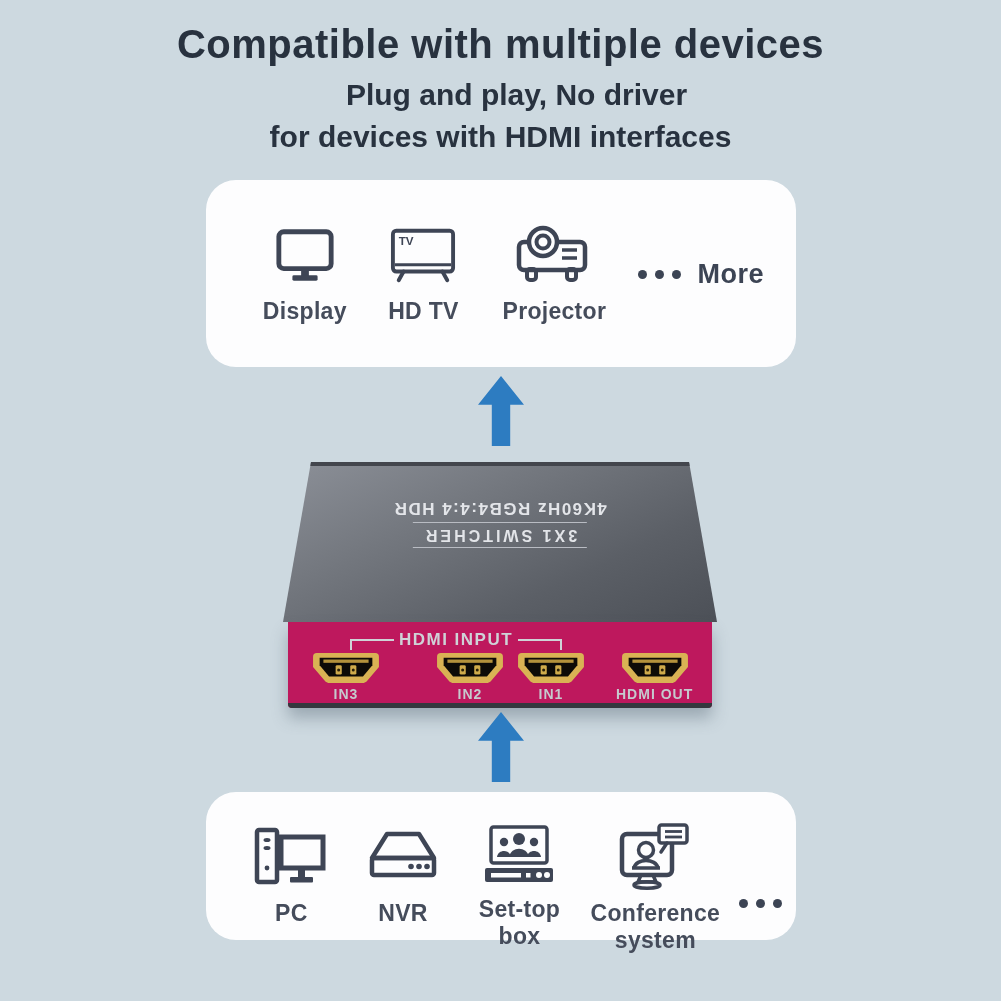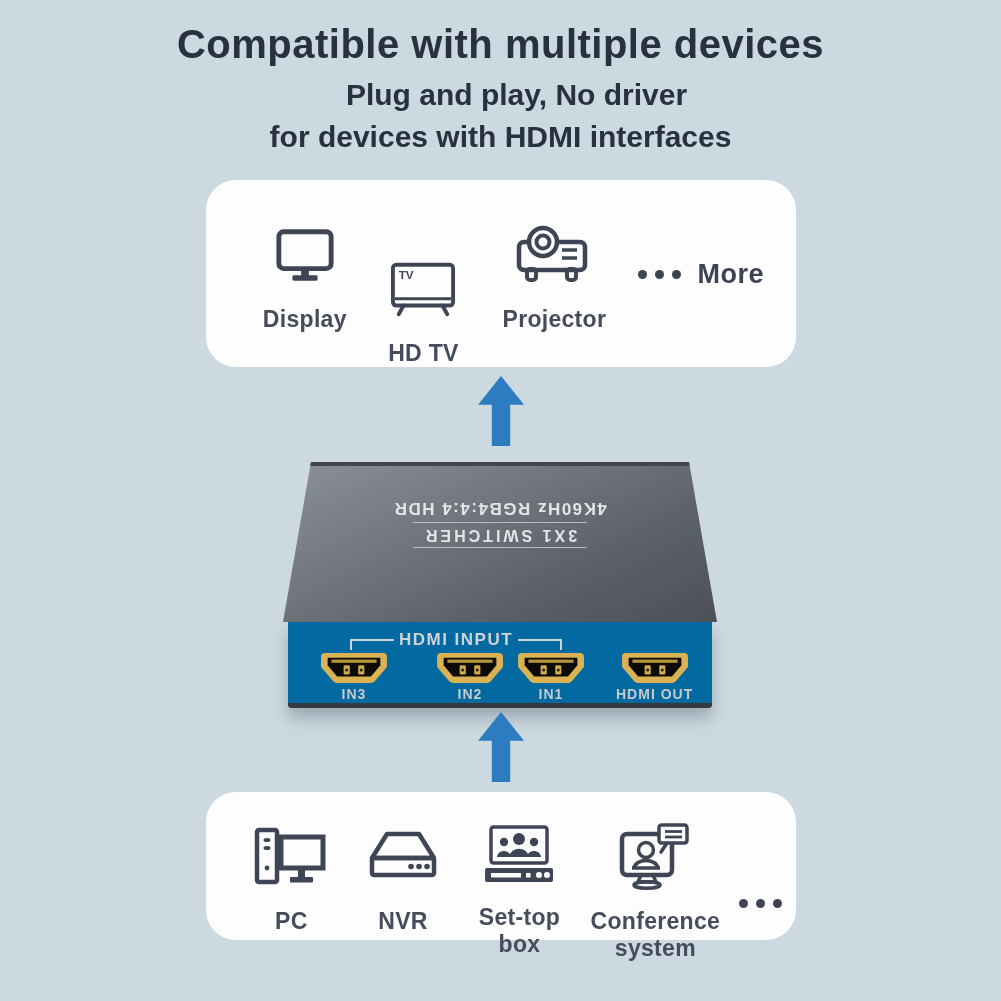--- a/index.html
+++ b/index.html
@@ -21,24 +21,24 @@
     position: absolute; left: 206px; width: 590px;
     background: #fdfdfe; border-radius: 30px;
     display: flex; box-sizing: border-box;
   }
   .panel-top { top: 180px; height: 187px; padding: 42px 20px 0 42px; }
   .panel-bottom { top: 792px; height: 148px; padding: 32px 14px 0 32px; }
 
   .device-item { display: flex; flex-direction: column; align-items: center; }
   .icon-wrap { height: 66px; display: flex; align-items: center; justify-content: center; }
   .item-label {
-    margin-top: 18px; font-size: 23px; font-weight: bold; color: #454c5b;
+    margin-top: 10px; font-size: 23px; font-weight: bold; color: #454c5b;
     text-align: center; line-height: 27px; letter-spacing: 0.3px;
   }
-  .w115 { width: 115px; } .w125 { width: 125px; justify-content: flex-end; } .w140 { width: 140px; }
+  .w115 { width: 115px; } .w125 { width: 125px; } .w140 { width: 140px; }
   .w110 { width: 110px; } .w120 { width: 120px; } .w160 { width: 160px; }
 
   .more-group { display: flex; align-items: center; gap: 17px; margin: 32px 12px 0 14px; height: 40px; }
   .dots { display: flex; gap: 8px; align-items: center; }
   .dot { width: 9px; height: 9px; border-radius: 50%; background: #3c4454; }
   .more-label { font-size: 27px; font-weight: bold; color: #3c4454; letter-spacing: 0.5px; }
   .dots-only { margin: 42px 0 0 6px; }
 
   
   .up-arrow {
@@ -67,38 +67,38 @@
   }
   .print-top {
     display: inline-block; font-size: 16px; font-weight: bold; letter-spacing: 3px;
     border-top: 1.5px solid #b9bcc3; border-bottom: 1.5px solid #b9bcc3;
     padding: 3px 10px;
   }
   .print-bottom { font-size: 17px; font-weight: bold; letter-spacing: 1.5px; padding-top: 4px; white-space: nowrap; }
 
   .dev-front {
     position: absolute; left: 5px; top: 166px; width: 424px; height: 86px;
-    background: #0369a1; border-radius: 0 0 4px 4px;
+    background: #be185d; border-radius: 0 0 4px 4px;
     box-shadow: 0 10px 16px rgba(96, 110, 124, 0.45);
   }
   .dev-front::after {
     content: ""; position: absolute; left: 0; bottom: 0; width: 100%; height: 5px;
     background: #35383e; border-radius: 0 0 4px 4px;
   }
   .input-bracket {
     position: absolute; left: 62px; top: 8px; width: 212px;
     display: flex; align-items: flex-start; color: #cfd2d7;
   }
   .bracket-txt { font-size: 17px; font-weight: bold; letter-spacing: 1.5px; white-space: nowrap; padding: 0 5px; }
   .seg { flex: 1; height: 9px; border-top: 2px solid #cfd2d7; margin-top: 9px; position: relative; }
   .seg::before { content: ""; position: absolute; top: 0; width: 2px; height: 9px; background: #cfd2d7; }
   .seg-left::before { left: 0; }
   .seg-right::before { right: 0; }
   .port-group { position: absolute; top: 30px; display: flex; flex-direction: column; align-items: center; }
-  .pg-1 { left: 32px; } .pg-2 { left: 148px; } .pg-3 { left: 229px; } .pg-4 { left: 328px; }
+  .pg-1 { left: 24px; } .pg-2 { left: 148px; } .pg-3 { left: 229px; } .pg-4 { left: 328px; }
   .port-label {
     margin-top: 2px; font-size: 14px; font-weight: bold; color: #c6c9ce;
     letter-spacing: 1px; white-space: nowrap;
   }
 </style>
 </head>
 <body>
 
 <div class="hdr title" style="position:absolute;">Compatible with multiple devices</div>
 <div class="hdr sub1" style="position:absolute;padding-left:16px;">Plug and play, No driver</div>

